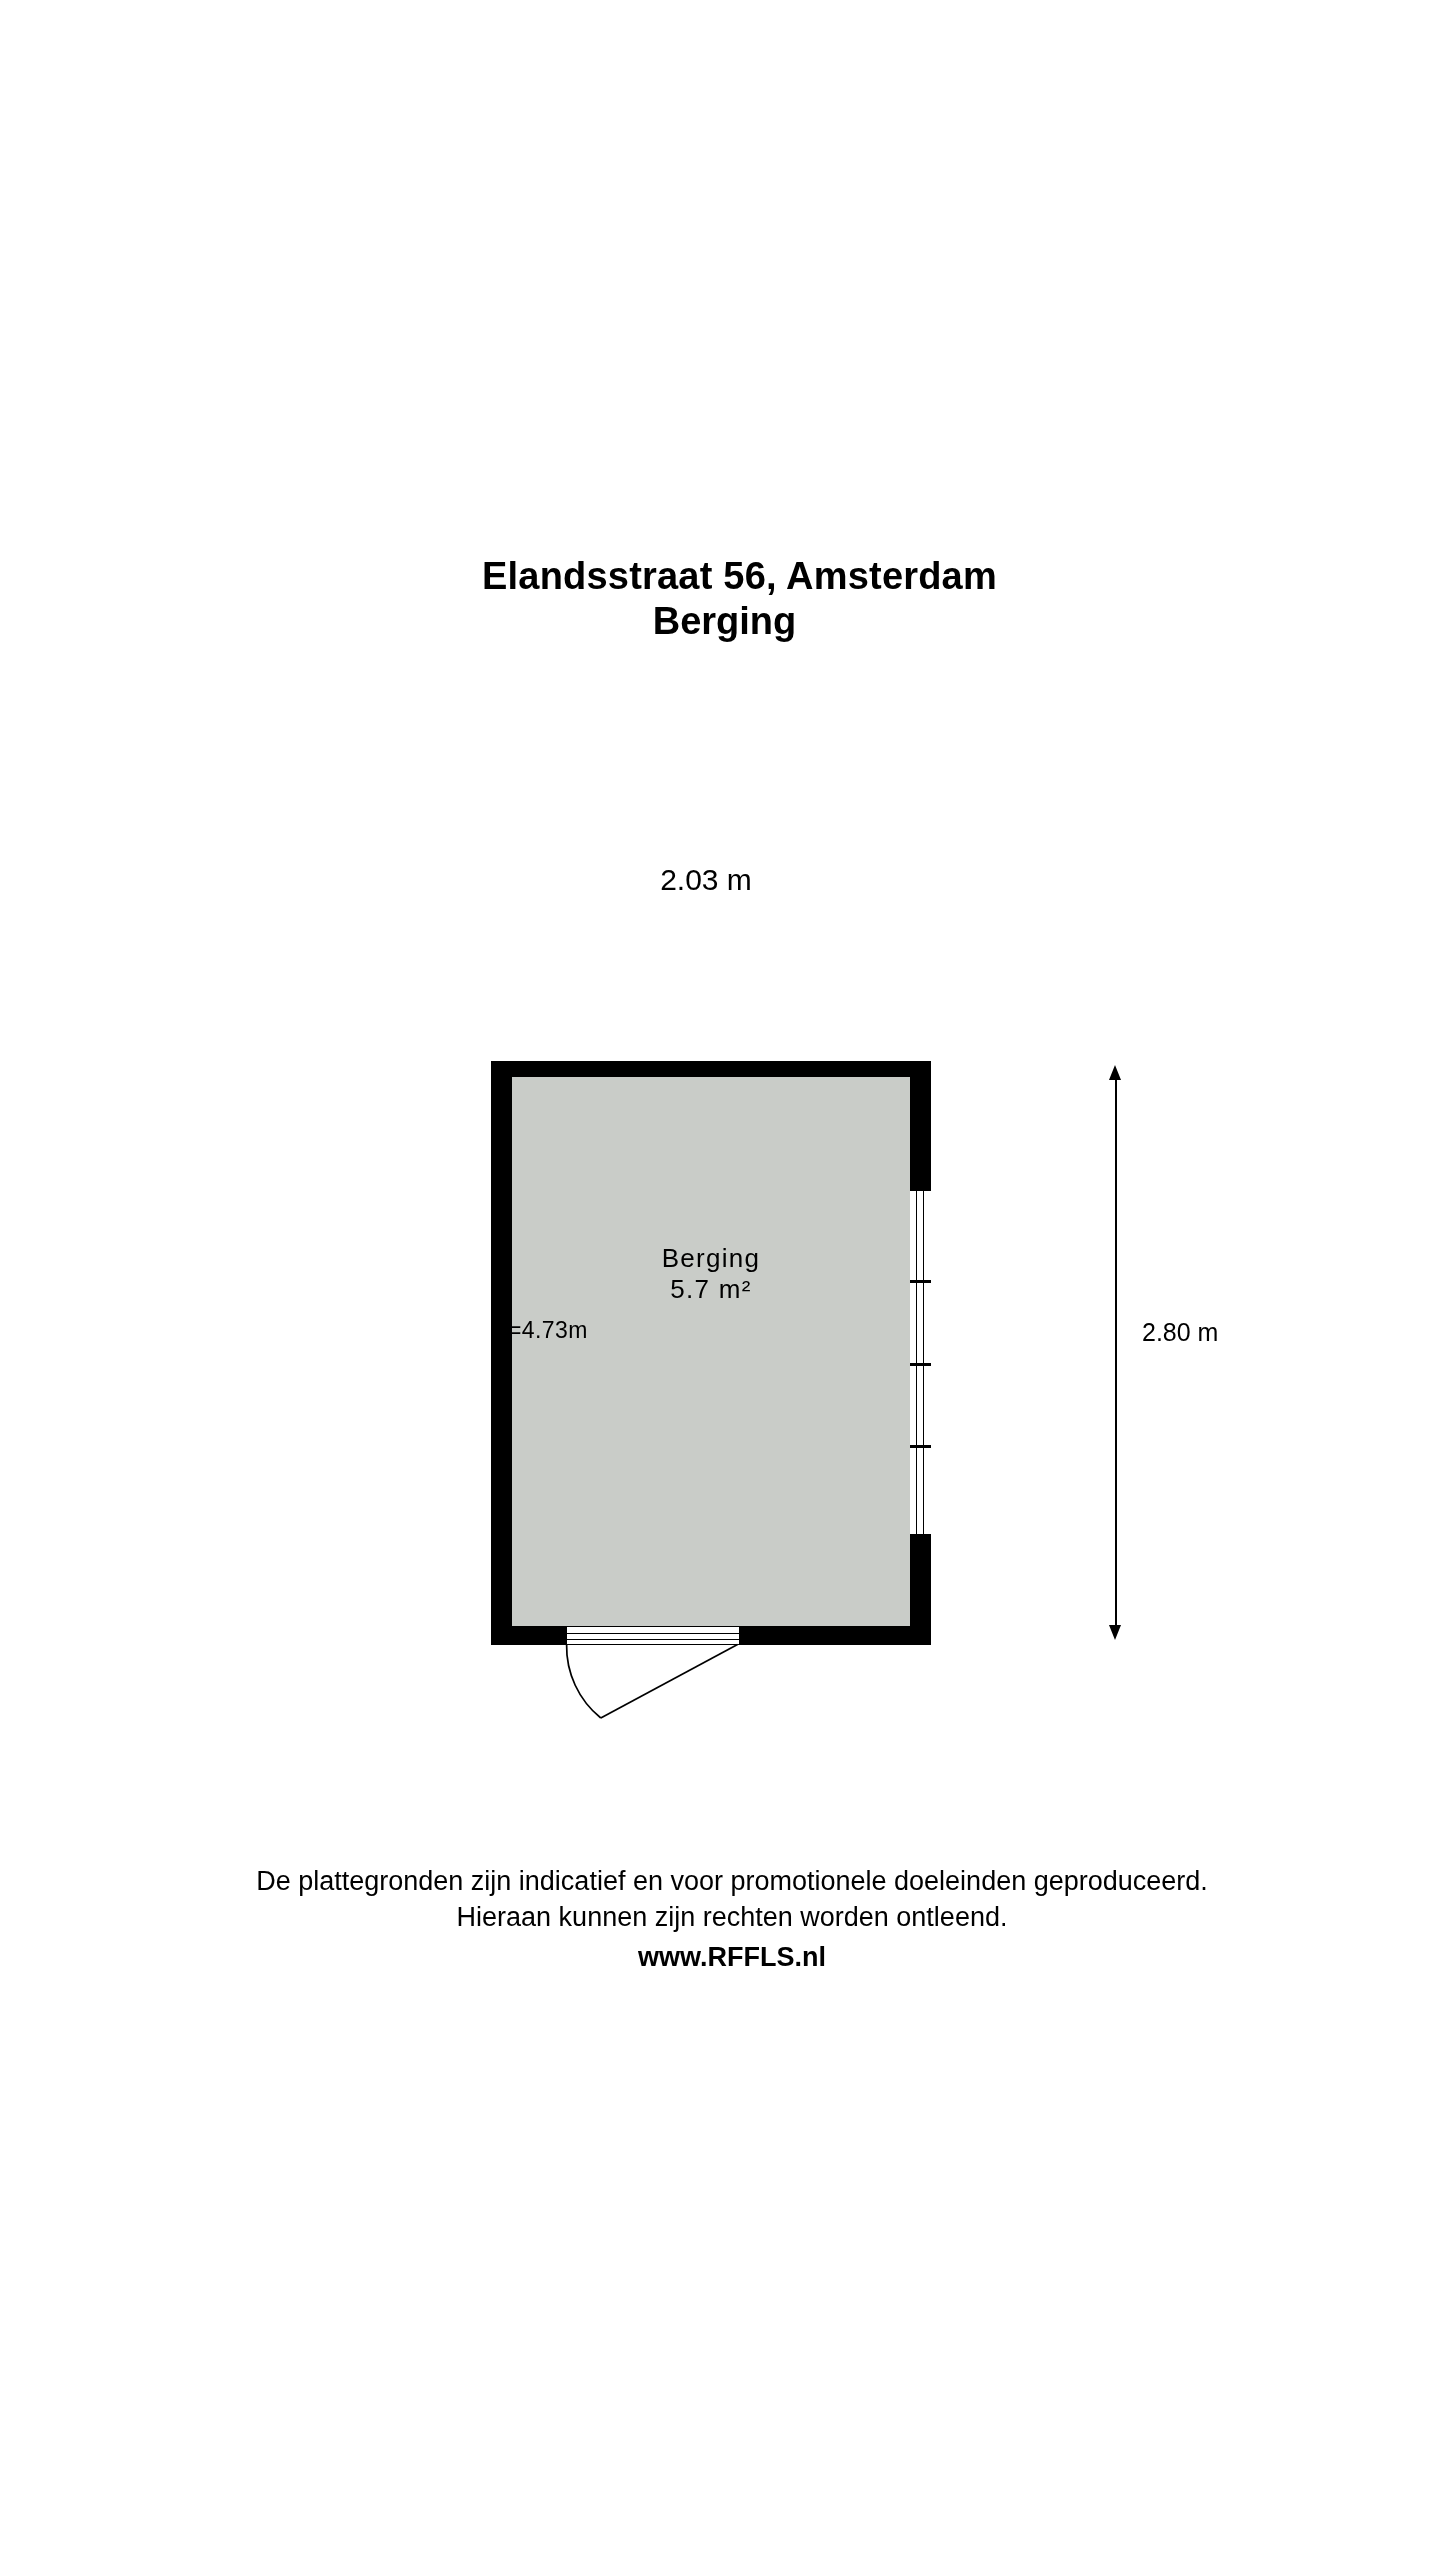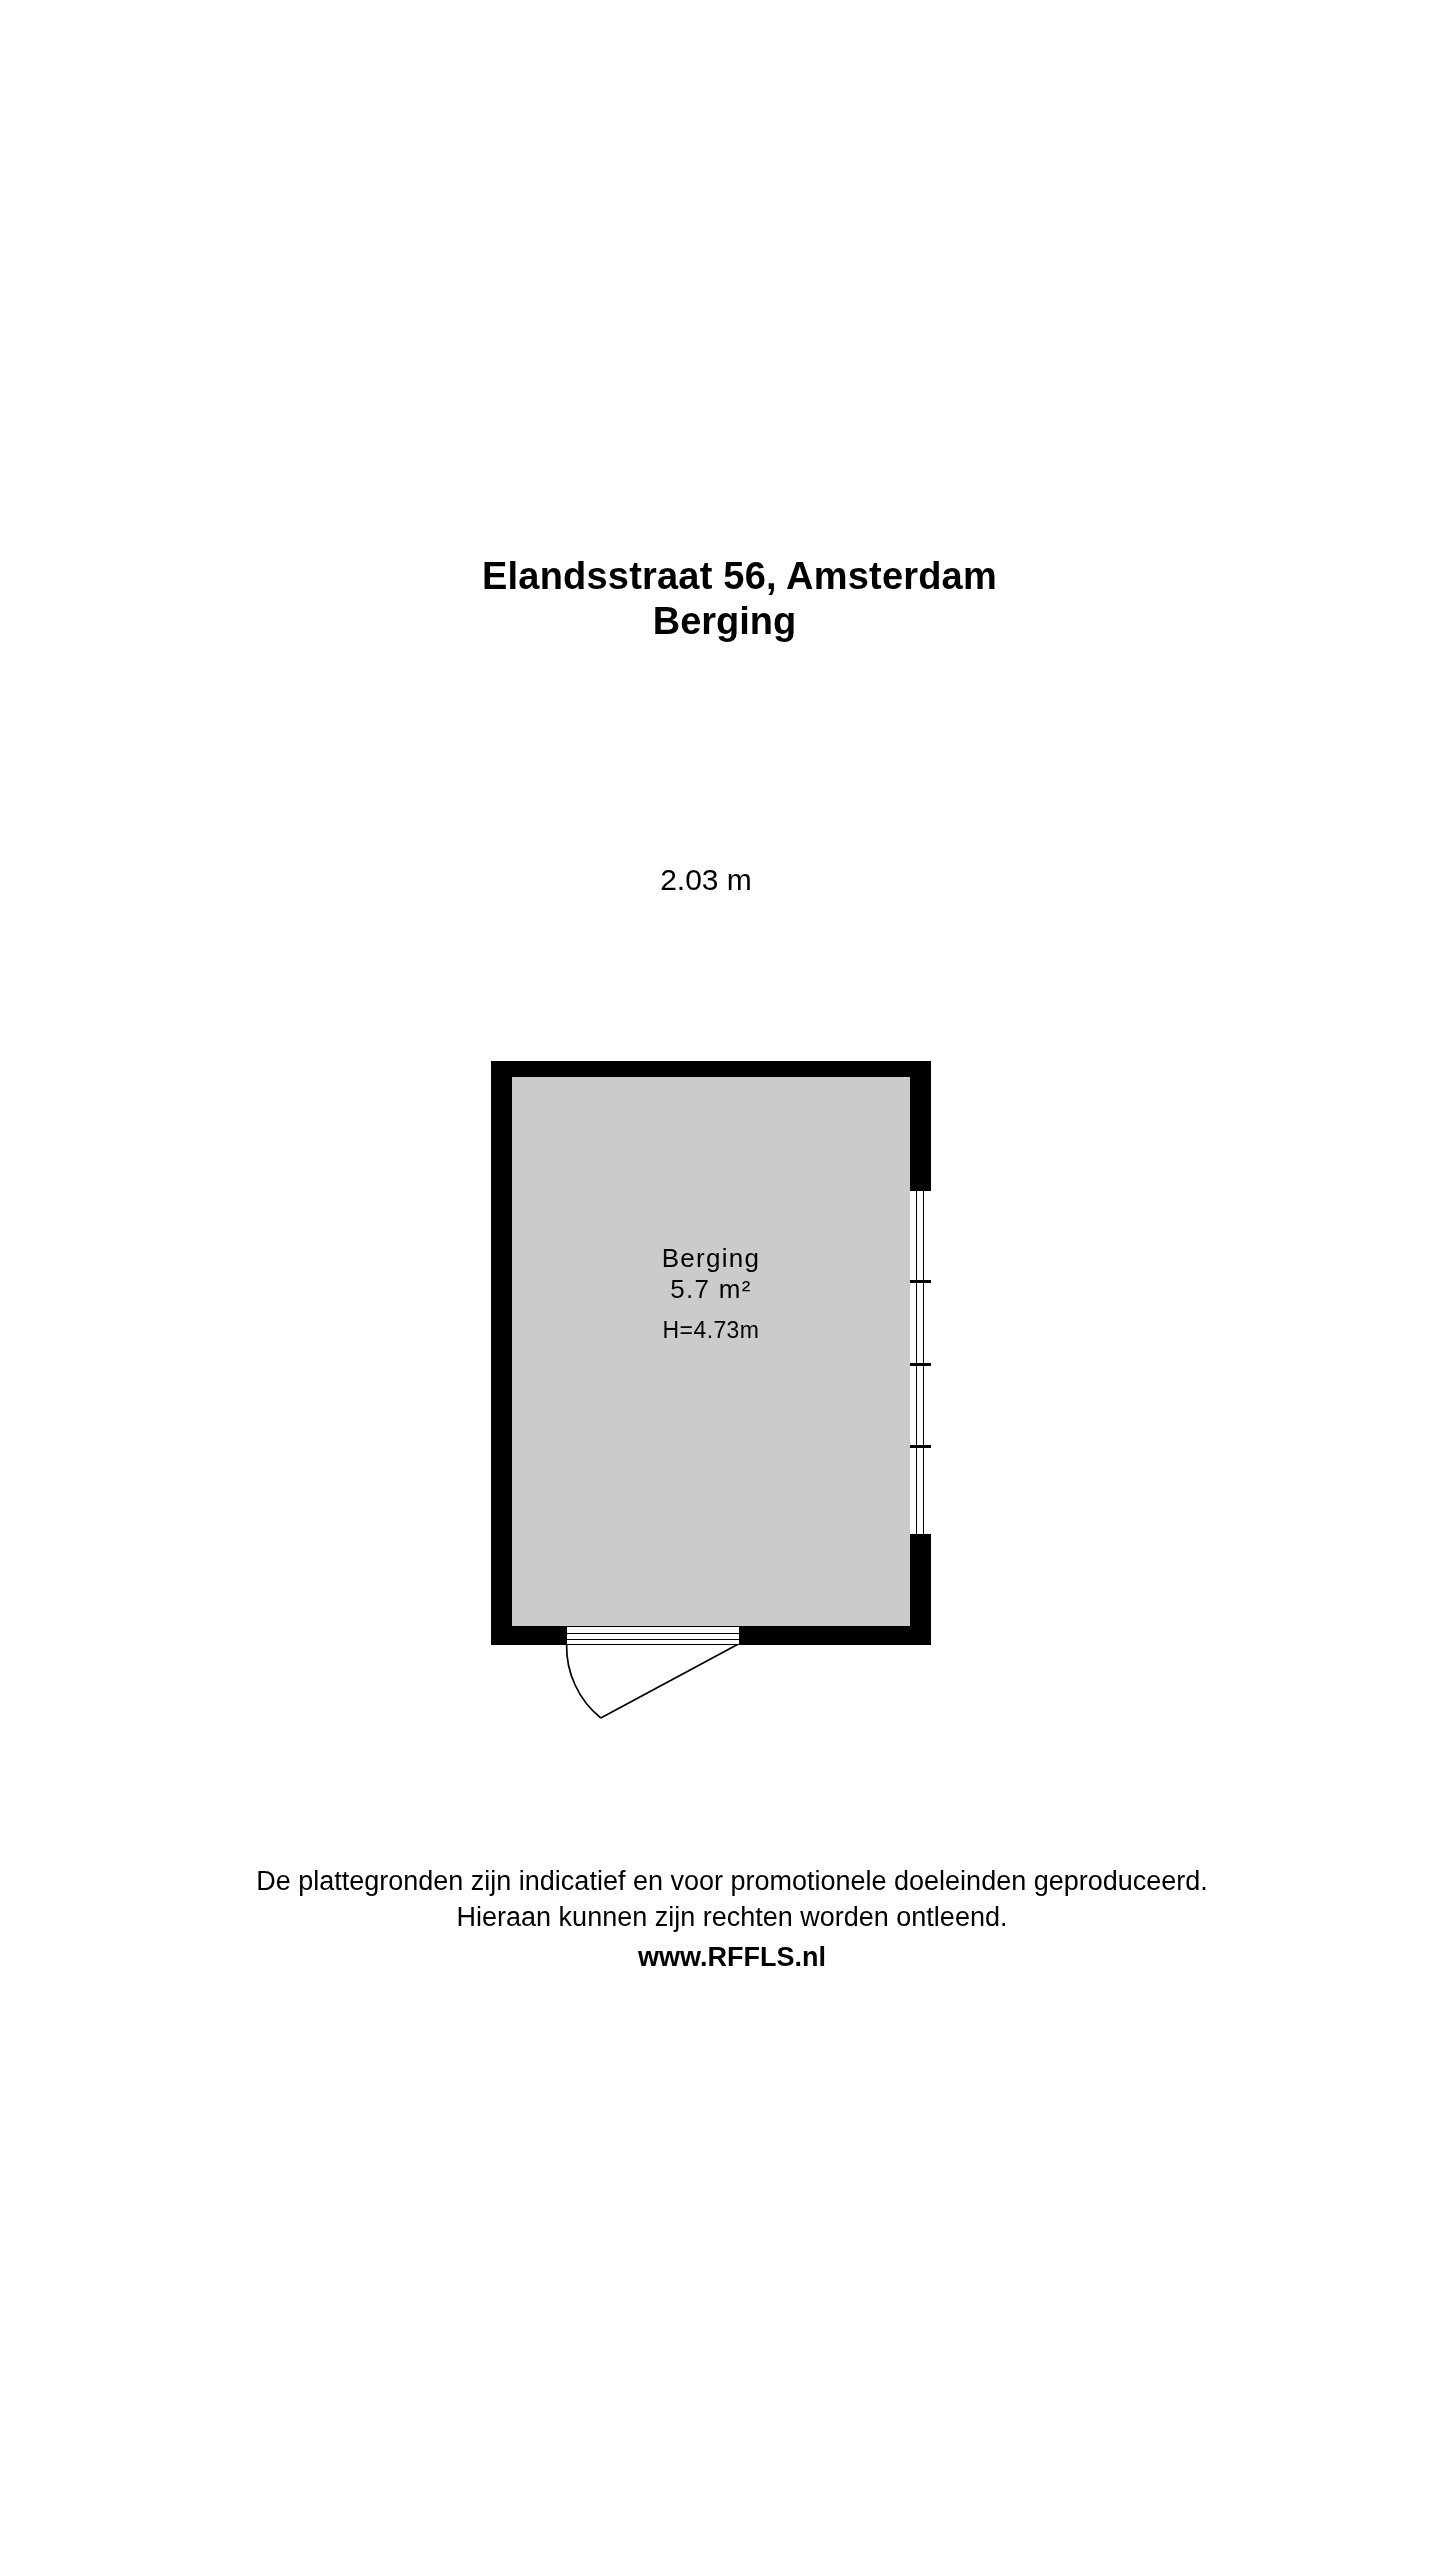--- a/index.html
+++ b/index.html
@@ -243,21 +243,20 @@
     width: 440px;
     text-align: center;
     font-size: 26px;
     letter-spacing: 1.3px;
   }
   .room-height {
     position: absolute;
     left: 0;
     top: 256px;
     width: 440px;
-    text-align: center;
     font-size: 23px;
     letter-spacing: 0.4px;
   }
 
   
   .footer {
     position: absolute;
     top: 1863px;
     left: 0;
     width: 1449px;
@@ -278,20 +277,26 @@
 
 <div class="plan-area">
 
   <div class="dim-top">
     <div class="line"></div>
     <div class="arrow-l"></div>
     <div class="arrow-r"></div>
     <div class="dim-label"><span>2.03 m</span></div>
   </div>
 
+  <div class="dim-right">
+    <div class="line"></div>
+    <div class="arrow-t"></div>
+    <div class="arrow-b"></div>
+    <div class="dim-label">2.80 m</div>
+  </div>
 
   <div class="room">
     <div class="room-walls"></div>
     <div class="room-floor"></div>
 
     <div class="window-right">
       <div class="pane"></div>
       <div class="mull m1"></div>
       <div class="mull m2"></div>
       <div class="mull m3"></div>

